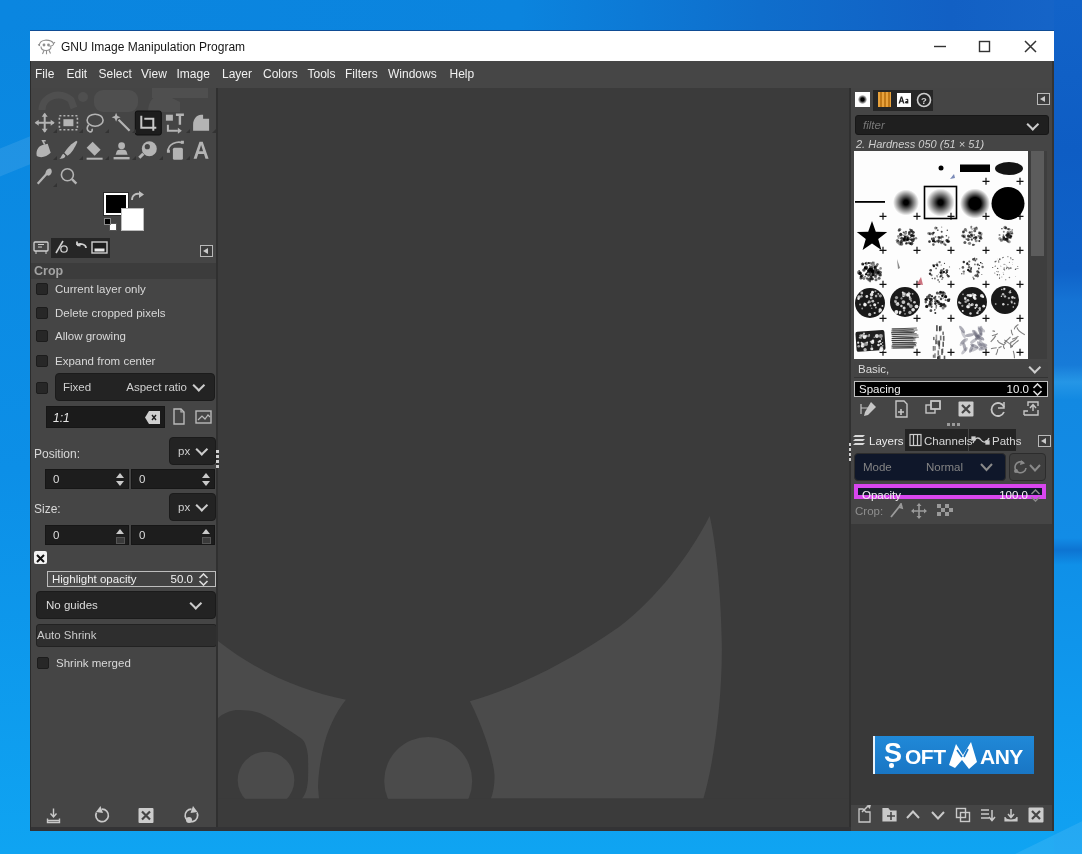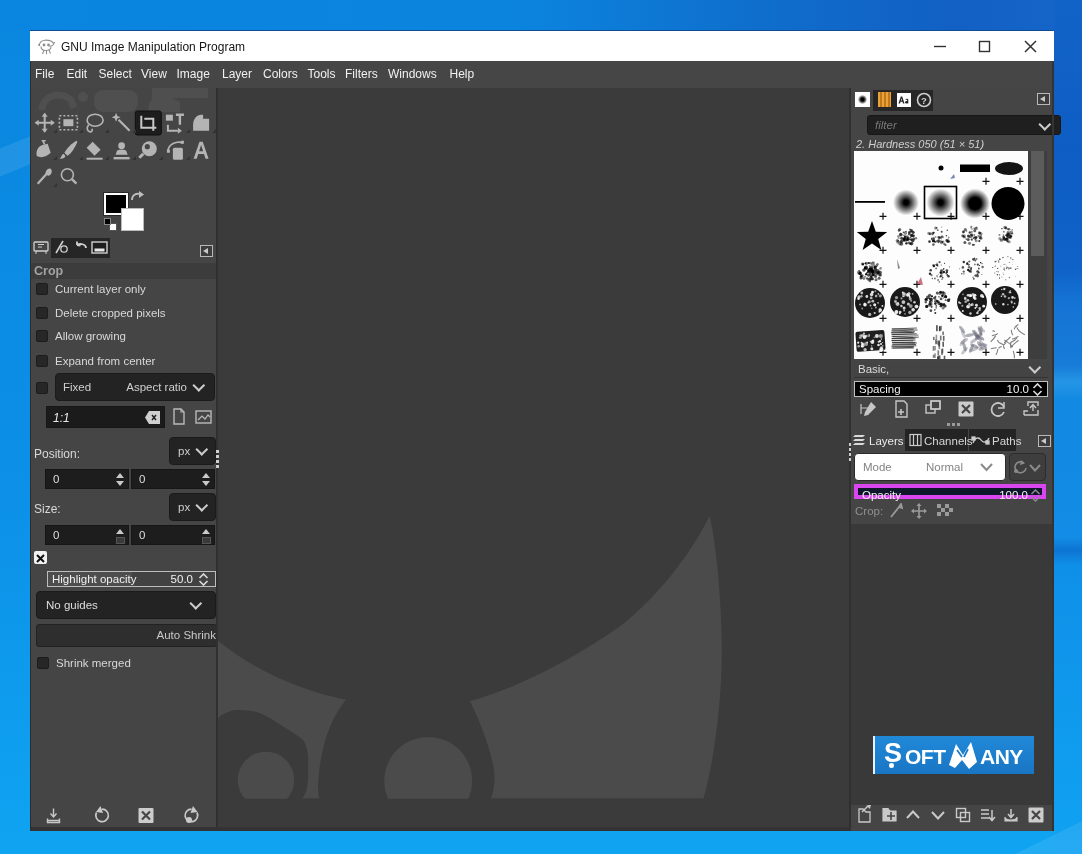--- a/index.html
+++ b/index.html
@@ -313,21 +313,21 @@
       <path d="M1.5,5 L5.5,1 L9.5,5 M1.5,8 L5.5,12 L9.5,8" fill="none" stroke="#ddd" stroke-width="1.6"></path>
     </svg>
   </div>
 
   <div class="combo" style="left:6px;top:503px;width:180px;height:28px">
     <span style="position:absolute;left:9px;top:7px;font-size:11.5px;color:#ddd">No guides</span>
     <span class="chev" style="right:14px;top:9px"></span>
   </div>
 
   <div style="position:absolute;left:6px;top:536px;width:181px;height:23px;background:#2e2e2e;border:1px solid #222;border-radius:3px">
-    <span style="position:absolute;left:0;right:0;top:4px;text-align:right;font-size:11.5px;color:#c9c9c9">Auto Shrink</span>
+    <span style="position:absolute;left:0;right:0;top:4px;text-align:left;font-size:11.5px;color:#c9c9c9">Auto Shrink</span>
   </div>
 
   <div class="cb" style="left:7px;top:569px"></div>
   <div class="lbl" style="left:26px;top:569px">Shrink merged</div>
 
   <svg style="position:absolute;left:0;top:718px" width="186" height="19" viewBox="0 0 186 19">
     <g stroke="#c9c9c9" fill="none" stroke-width="1.5">
       <g transform="translate(23.5,9.5)">
         <path d="M0,-7 L0,1 M-3,-2 L0,1.5 L3,-2" stroke-width="1.4"></path>
         <path d="M-6,3 L-6,7 L6,7 L6,3 M-6,5 L6,5" stroke-width="1.4"></path>
@@ -400,21 +400,21 @@
       </svg>
   </div>
   <svg style="position:absolute;left:65px;top:4px" width="16" height="16" viewBox="0 0 16 16">
     <circle cx="8" cy="8" r="6.5" fill="none" stroke="#cfcfcf" stroke-width="1.6"></circle>
     <text x="8" y="11.5" text-anchor="middle" font-size="9.5" font-weight="bold" fill="#cfcfcf" font-family="Liberation Sans">?</text>
   </svg>
   <div style="position:absolute;left:186px;top:5px;width:13px;height:12px;border:1px solid #b9b9b9;background:#3d3d3d">
     <div style="width:0;height:0;border-top:3.5px solid transparent;border-bottom:3.5px solid transparent;border-right:5px solid #c9c9c9;margin:1.5px 0 0 2px"></div>
   </div>
 
-  <div style="position:absolute;left:16px;top:27px;width:194px;height:20px;background:#1f1f1f;border:1px solid #171717;border-radius:3px">
+  <div style="position:absolute;left:4px;top:27px;width:194px;height:20px;background:#1f1f1f;border:1px solid #171717;border-radius:3px">
     <span style="position:absolute;left:7px;top:3px;font-size:11.5px;font-style:italic;color:#787878">filter</span>
     <span class="chev" style="right:10px;top:6px"></span>
   </div>
   <div style="position:absolute;left:5px;top:50px;font-size:11px;font-style:italic;color:#cfcfcf">2. Hardness 050 (51 × 51)</div>
 
   <svg style="position:absolute;left:3px;top:62.7px" width="174" height="208" viewBox="0 0 174 208">
     <defs>
       <radialGradient id="soft">
           <stop offset="18%" stop-color="#000"></stop>
           <stop offset="100%" stop-color="#000" stop-opacity="0"></stop>
@@ -1215,21 +1215,21 @@
       <path d="M122,14 C124,8 128,8 130,11 C132,14 136,14 138,9"></path>
       <rect x="121" y="8" width="3" height="3" fill="#cccccc"></rect>
       <rect x="135" y="12" width="3" height="3" fill="#cccccc"></rect>
     </g>
     <text x="141" y="15.5" font-size="11.5" fill="#d6d6d6" font-family="Liberation Sans">Paths</text>
   </svg>
   <div style="position:absolute;left:187px;top:347px;width:13px;height:12px;border:1px solid #b9b9b9;background:#3d3d3d">
     <div style="width:0;height:0;border-top:3.5px solid transparent;border-bottom:3.5px solid transparent;border-right:5px solid #c9c9c9;margin:1.5px 0 0 2px"></div>
   </div>
 
-  <div style="position:absolute;left:3px;top:365px;width:152px;height:28px;background:#ffffff;border:1px solid #2c2c2c;border-radius:4px">
+  <div style="position:absolute;left:3px;top:365px;width:152px;height:28px;background:#0f172a;border:1px solid #2c2c2c;border-radius:4px">
     <span style="position:absolute;left:8px;top:7px;font-size:11.5px;color:#848484">Mode</span>
     <span style="position:absolute;right:42px;top:7px;font-size:11.5px;color:#848484">Normal</span>
     <svg style="position:absolute;right:12px;top:9px" width="13" height="9" viewBox="0 0 13 9">
         <path d="M1,1 L6.5,7 L12,1" fill="none" stroke="#8a8a8a" stroke-width="2"></path>
       </svg>
   </div>
   <div style="position:absolute;left:158px;top:365px;width:37px;height:28px;background:#3e3e3e;border:1px solid #2c2c2c;border-radius:4px">
     <svg style="position:absolute;left:3px;top:6px" width="15" height="16" viewBox="0 0 15 16">
       <path d="M11,3 A5.5,5.5 0 1 0 13,8" fill="none" stroke="#8a8a8a" stroke-width="1.6"></path>
       <path d="M8,0 L12,3.5 L7,5" fill="#8a8a8a"></path>

